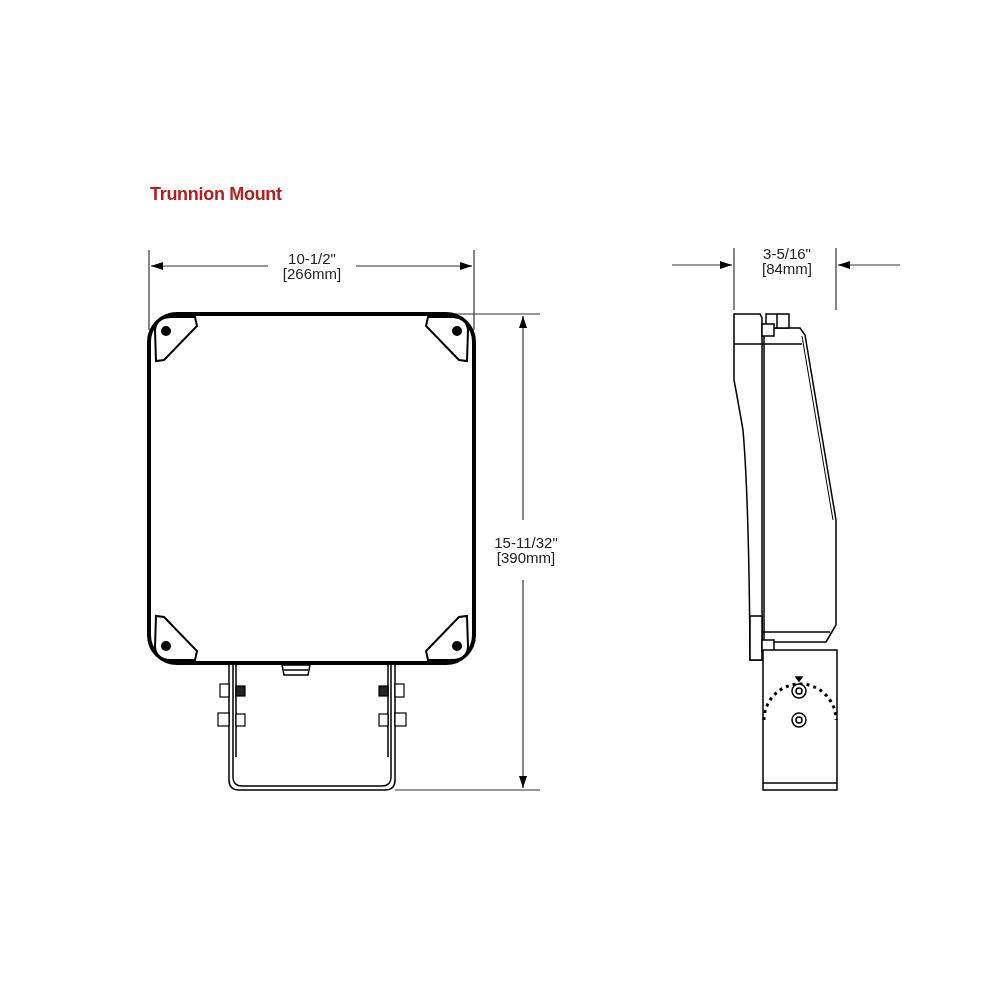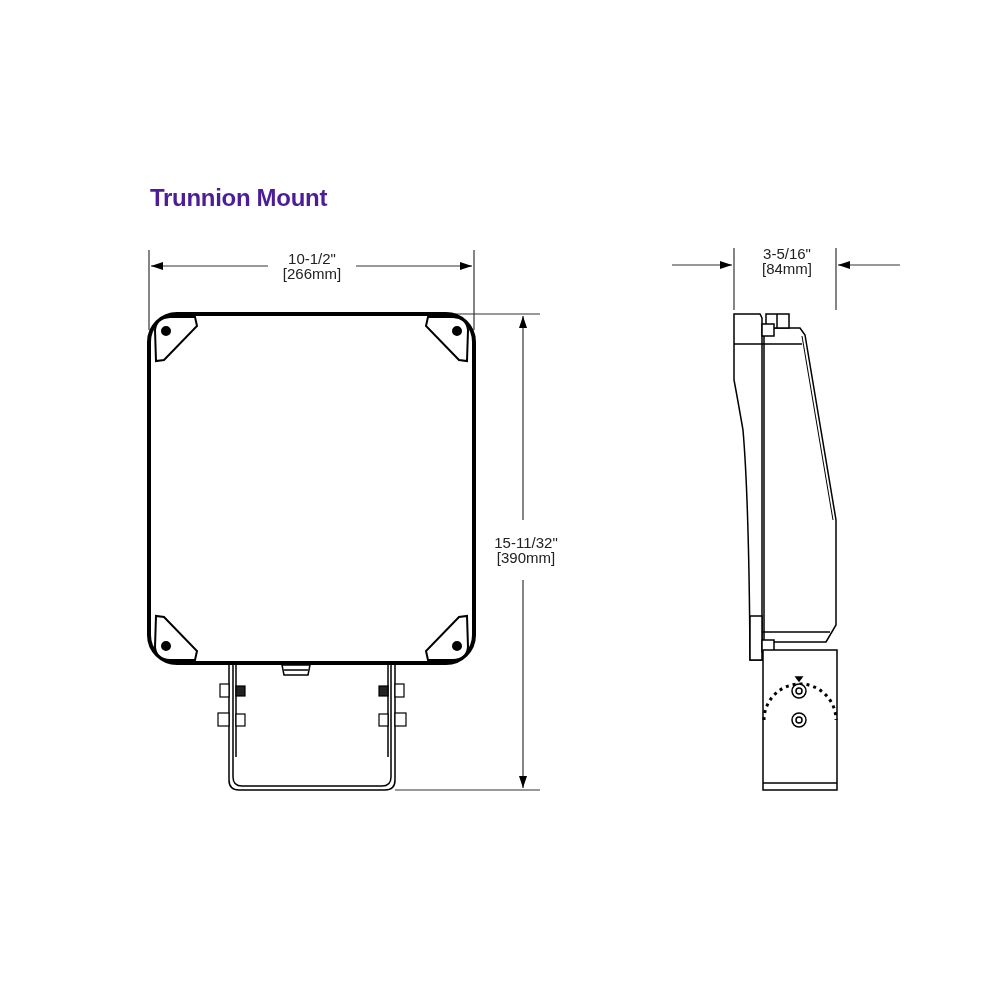--- a/index.html
+++ b/index.html
@@ -1,17 +1,17 @@
 <!DOCTYPE html>
 <html><head>
 <meta charset="utf-8">
 <style>
   html, body { margin: 0; padding: 0; background: #ffffff; }
   body { width: 1000px; height: 1000px; position: relative; overflow: hidden; font-family: "Liberation Sans", sans-serif; }
-  .title { position: absolute; left: 150px; top: 184px; font-size: 24px; font-weight: bold; color: #4c1d95; letter-spacing: -0.3px; }
+  .title { position: absolute; left: 150px; top: 184px; font-size: 18px; font-weight: bold; color: #b91c1c; letter-spacing: -0.3px; }
   .dim-label { position: absolute; text-align: center; font-size: 15px; line-height: 15px; color: #222; background: #fff; padding: 0 4px; }
   svg { position: absolute; left: 0; top: 0; }
 </style>
 </head>
 <body>
 
 <div class="title">Trunnion Mount</div>
 
 <svg width="1000" height="1000" viewBox="0 0 1000 1000">
   <defs>

